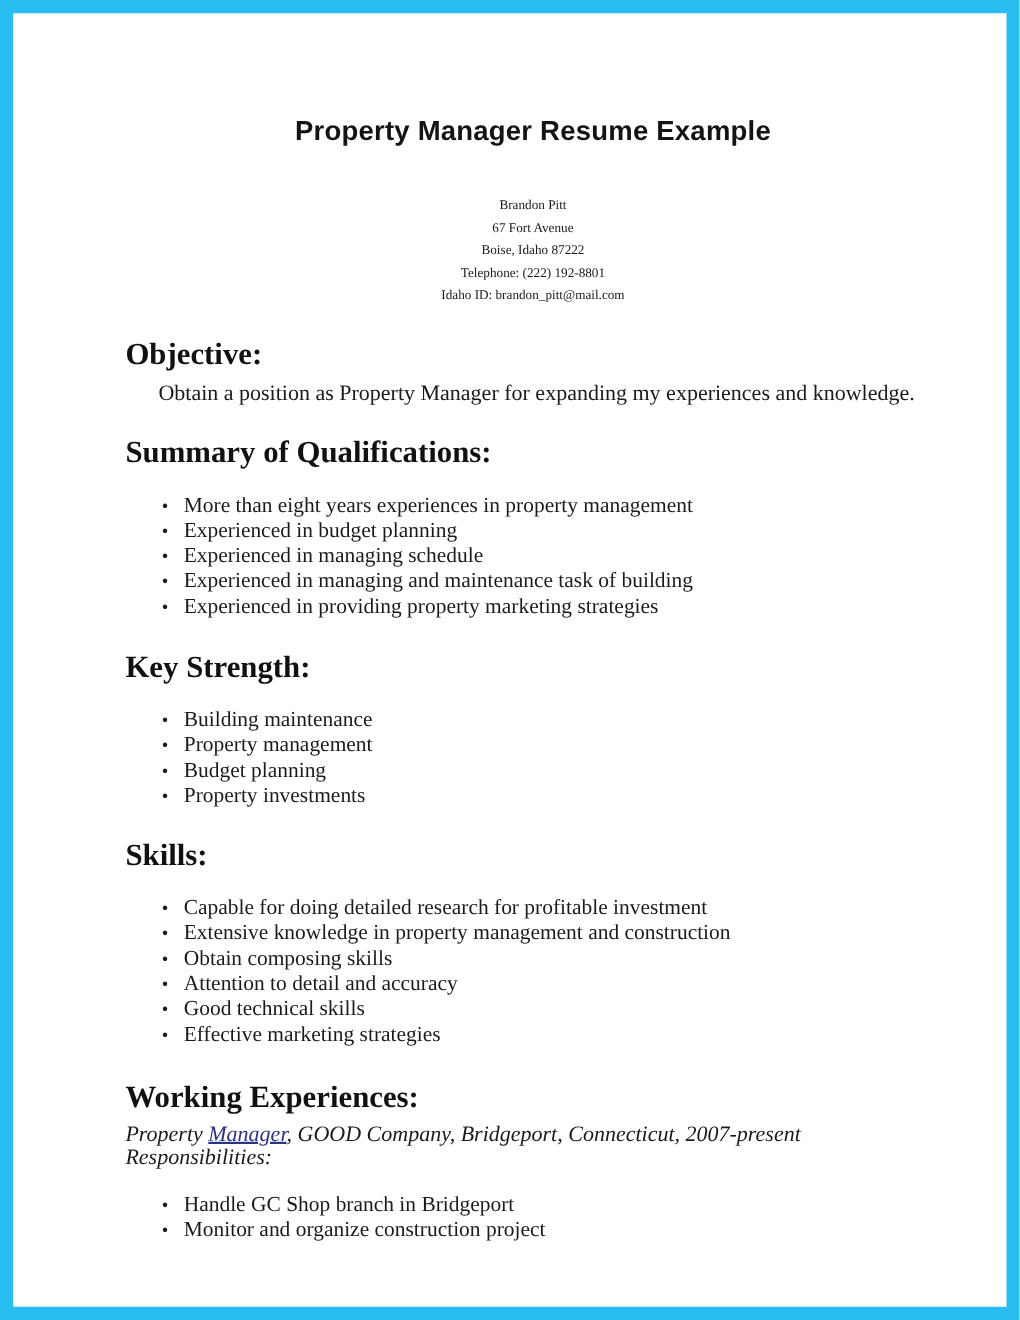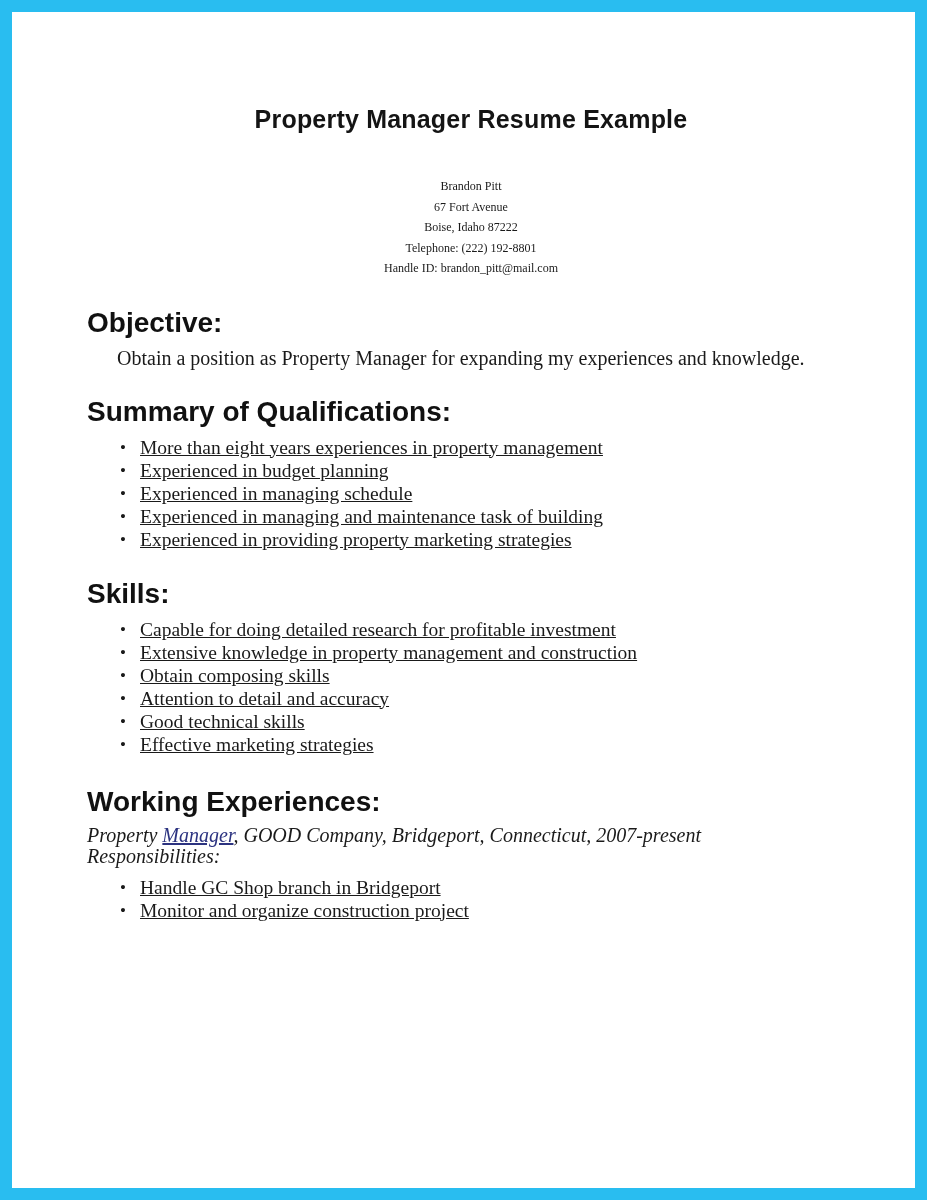--- a/index.html
+++ b/index.html
@@ -10,21 +10,21 @@
     width: 927px;
     height: 1200px;
     background: #ffffff;
     border: 12px solid #29bdf0;
     overflow: hidden;
     color: #1a1a1a;
     font-family: "Liberation Serif", "DejaVu Serif", serif;
   }
 
   .content {
-    padding: 0 60px 0 75px;
+    padding: 0 60px 0 102px;
   }
 
   .doc-title {
     margin-top: 92px;
     text-align: center;
     font-family: "Liberation Sans", "DejaVu Sans", sans-serif;
     font-weight: bold;
     font-size: 25px;
     line-height: 30px;
     letter-spacing: 0.2px;
@@ -32,44 +32,43 @@
   }
 
   .contact {
     margin-top: 42px;
     text-align: center;
     font-size: 12px;
     line-height: 20.5px;
   }
 
   h2.sec-heading {
-    font-family: Liberation Sans, sans-serif;
+    font-family: Liberation Serif, serif;
     font-weight: bold;
     font-size: 28px;
     line-height: 32px;
     color: #111111;
   }
 
   .h-objective { margin-top: 28px; }
   .h-summary   { margin-top: 27px; }
   .h-key       { margin-top: 28px; }
   .h-skills    { margin-top: 27px; }
   .h-work      { margin-top: 30px; }
 
   .body-text {
     margin-top: 9px;
     font-size: 20px;
     line-height: 21px;
     margin-left: 30px;
   }
 
   ul.bullets {
-    margin-top: 8px;
+    margin-top: 20px;
     list-style: none;
-    text-decoration: underline;
   }
   ul.bullets li {
     position: relative;
     padding-left: 53px;
     font-size: 19.5px;
     line-height: 23px;
   }
   ul.bullets li::before {
     content: "\2022";
     position: absolute;
@@ -103,39 +102,48 @@
 <div class="page">
   <div class="content">
 
     <div class="doc-title">Property Manager Resume Example</div>
 
     <div class="contact">
       <div>Brandon Pitt</div>
       <div>67 Fort Avenue</div>
       <div>Boise, Idaho 87222</div>
       <div>Telephone: (222) 192-8801</div>
-      <div>Handle ID: brandon_pitt@mail.com</div>
+      <div>Idaho ID: brandon_pitt@mail.com</div>
     </div>
 
     <div>
       <h2 class="sec-heading h-objective">Objective:</h2>
       <p class="body-text">Obtain a position as Property Manager for expanding my experiences and knowledge.</p>
     </div>
 
     <div>
       <h2 class="sec-heading h-summary">Summary of Qualifications:</h2>
       <ul class="bullets">
         <li>More than eight years experiences in property management</li>
         <li>Experienced in budget planning</li>
         <li>Experienced in managing schedule</li>
         <li>Experienced in managing and maintenance task of building</li>
         <li>Experienced in providing property marketing strategies</li>
       </ul>
     </div>
 
+    <div>
+      <h2 class="sec-heading h-key">Key Strength:</h2>
+      <ul class="bullets">
+        <li>Building maintenance</li>
+        <li>Property management</li>
+        <li>Budget planning</li>
+        <li>Property investments</li>
+      </ul>
+    </div>
 
     <div>
       <h2 class="sec-heading h-skills">Skills:</h2>
       <ul class="bullets">
         <li>Capable for doing detailed research for profitable investment</li>
         <li>Extensive knowledge in property management and construction</li>
         <li>Obtain composing skills</li>
         <li>Attention to detail and accuracy</li>
         <li>Good technical skills</li>
         <li>Effective marketing strategies</li>

